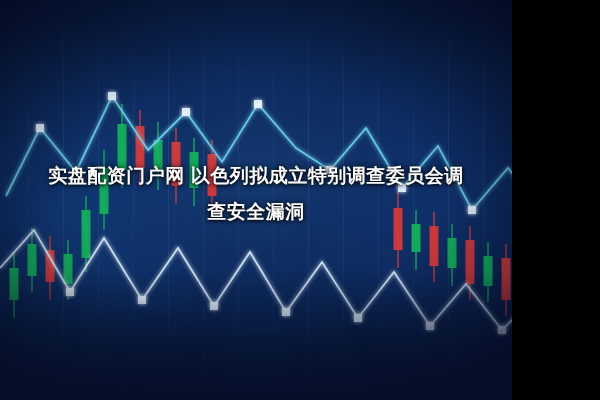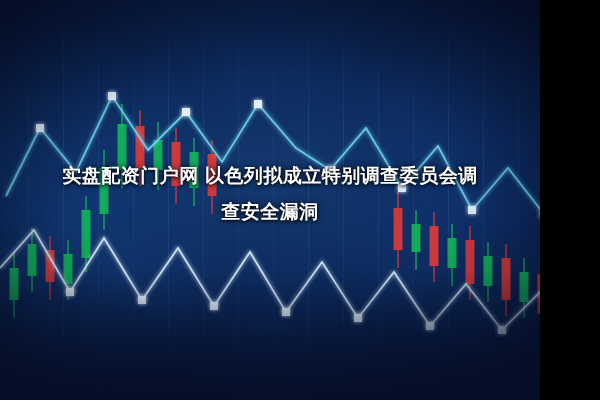--- a/index.html
+++ b/index.html
@@ -7,21 +7,20 @@
     padding: 0;
     background: #000;
   }
   #stage {
     position: relative;
     width: 512px;
     height: 400px;
     overflow: hidden;
     background: #ef4444;
     font-family: "Liberation Sans", sans-serif;
-    padding-left: 28px;
   }
   
   .bg-base {
     position: absolute;
     inset: 0;
     background:
       radial-gradient(ellipse 70% 60% at 50% 45%, #143a72 0%, #0d2a5c 45%, #071435 100%);
   }
   .bg-glow-left {
     position: absolute;

